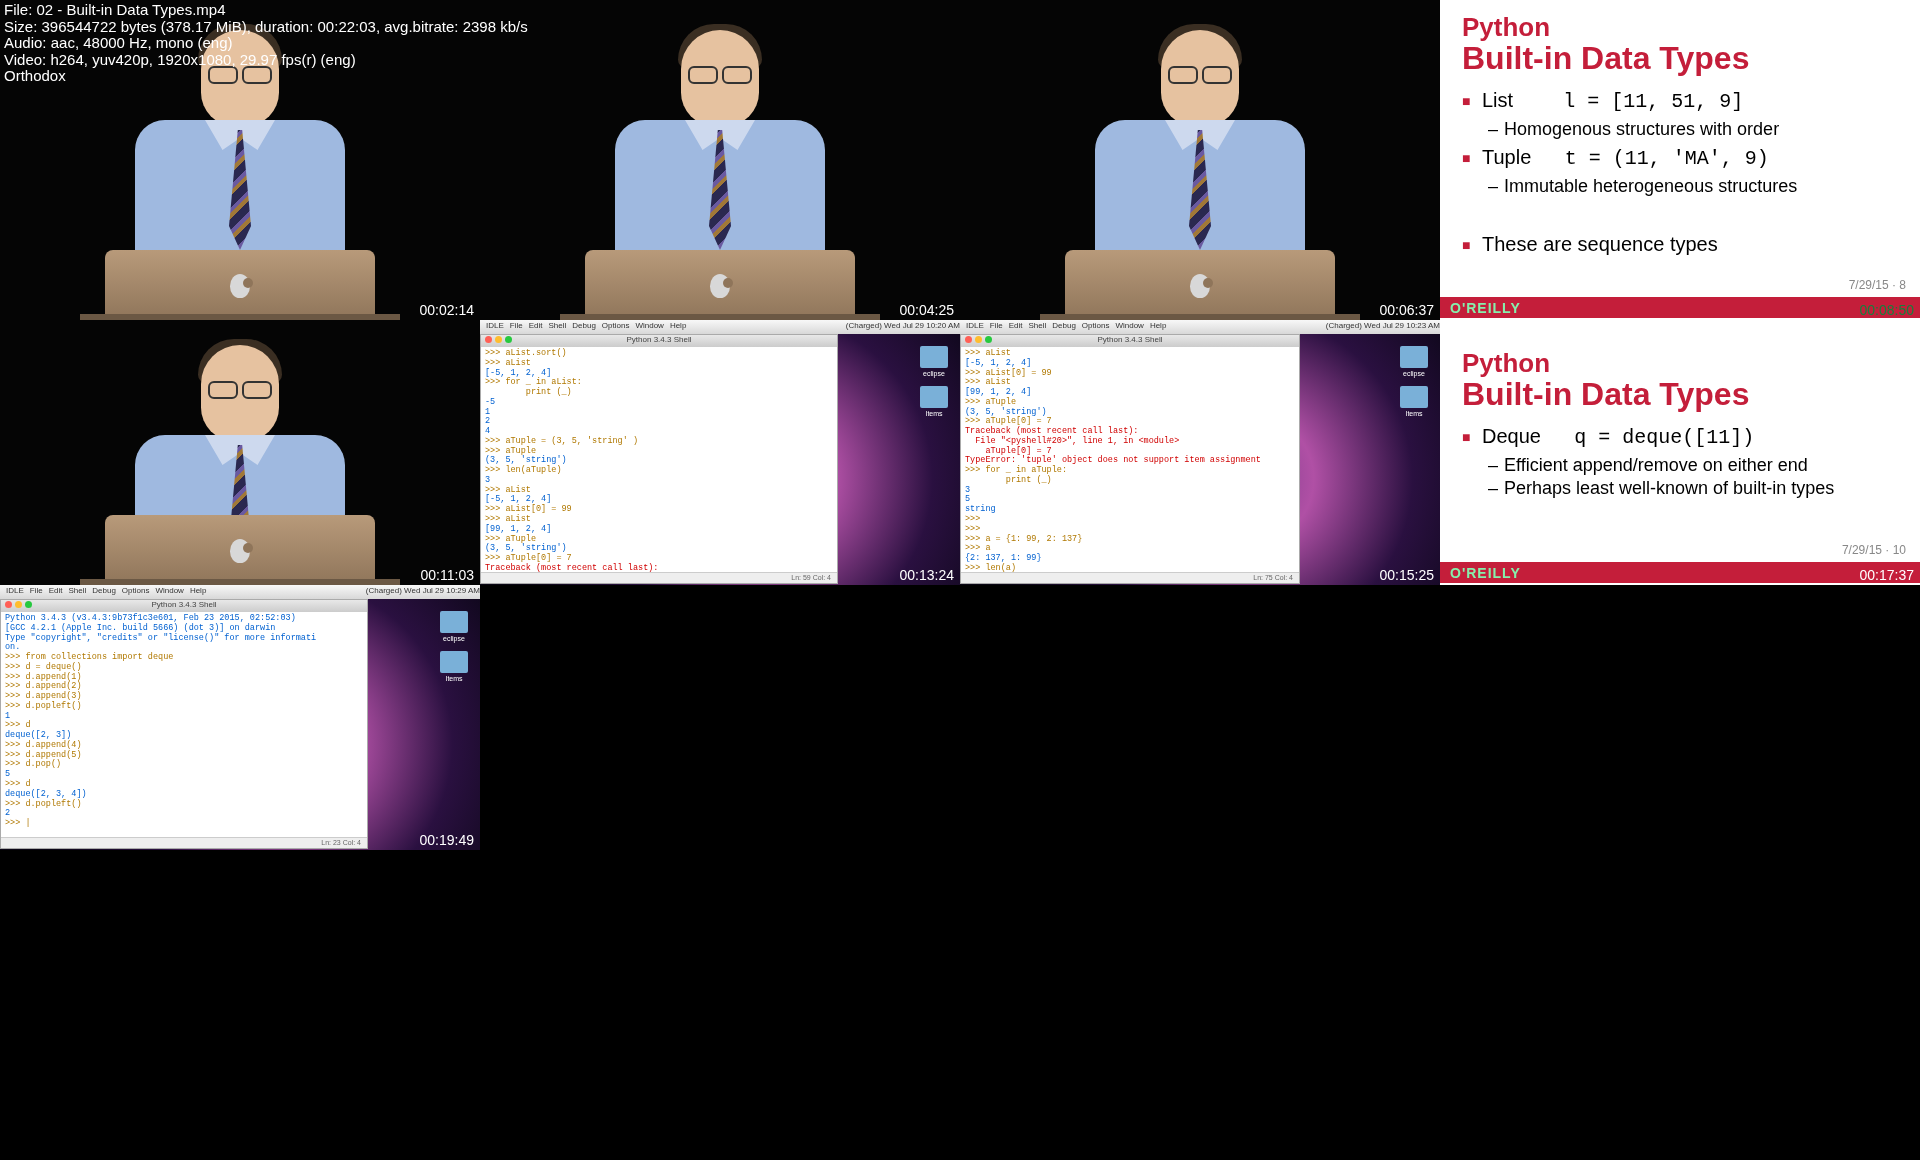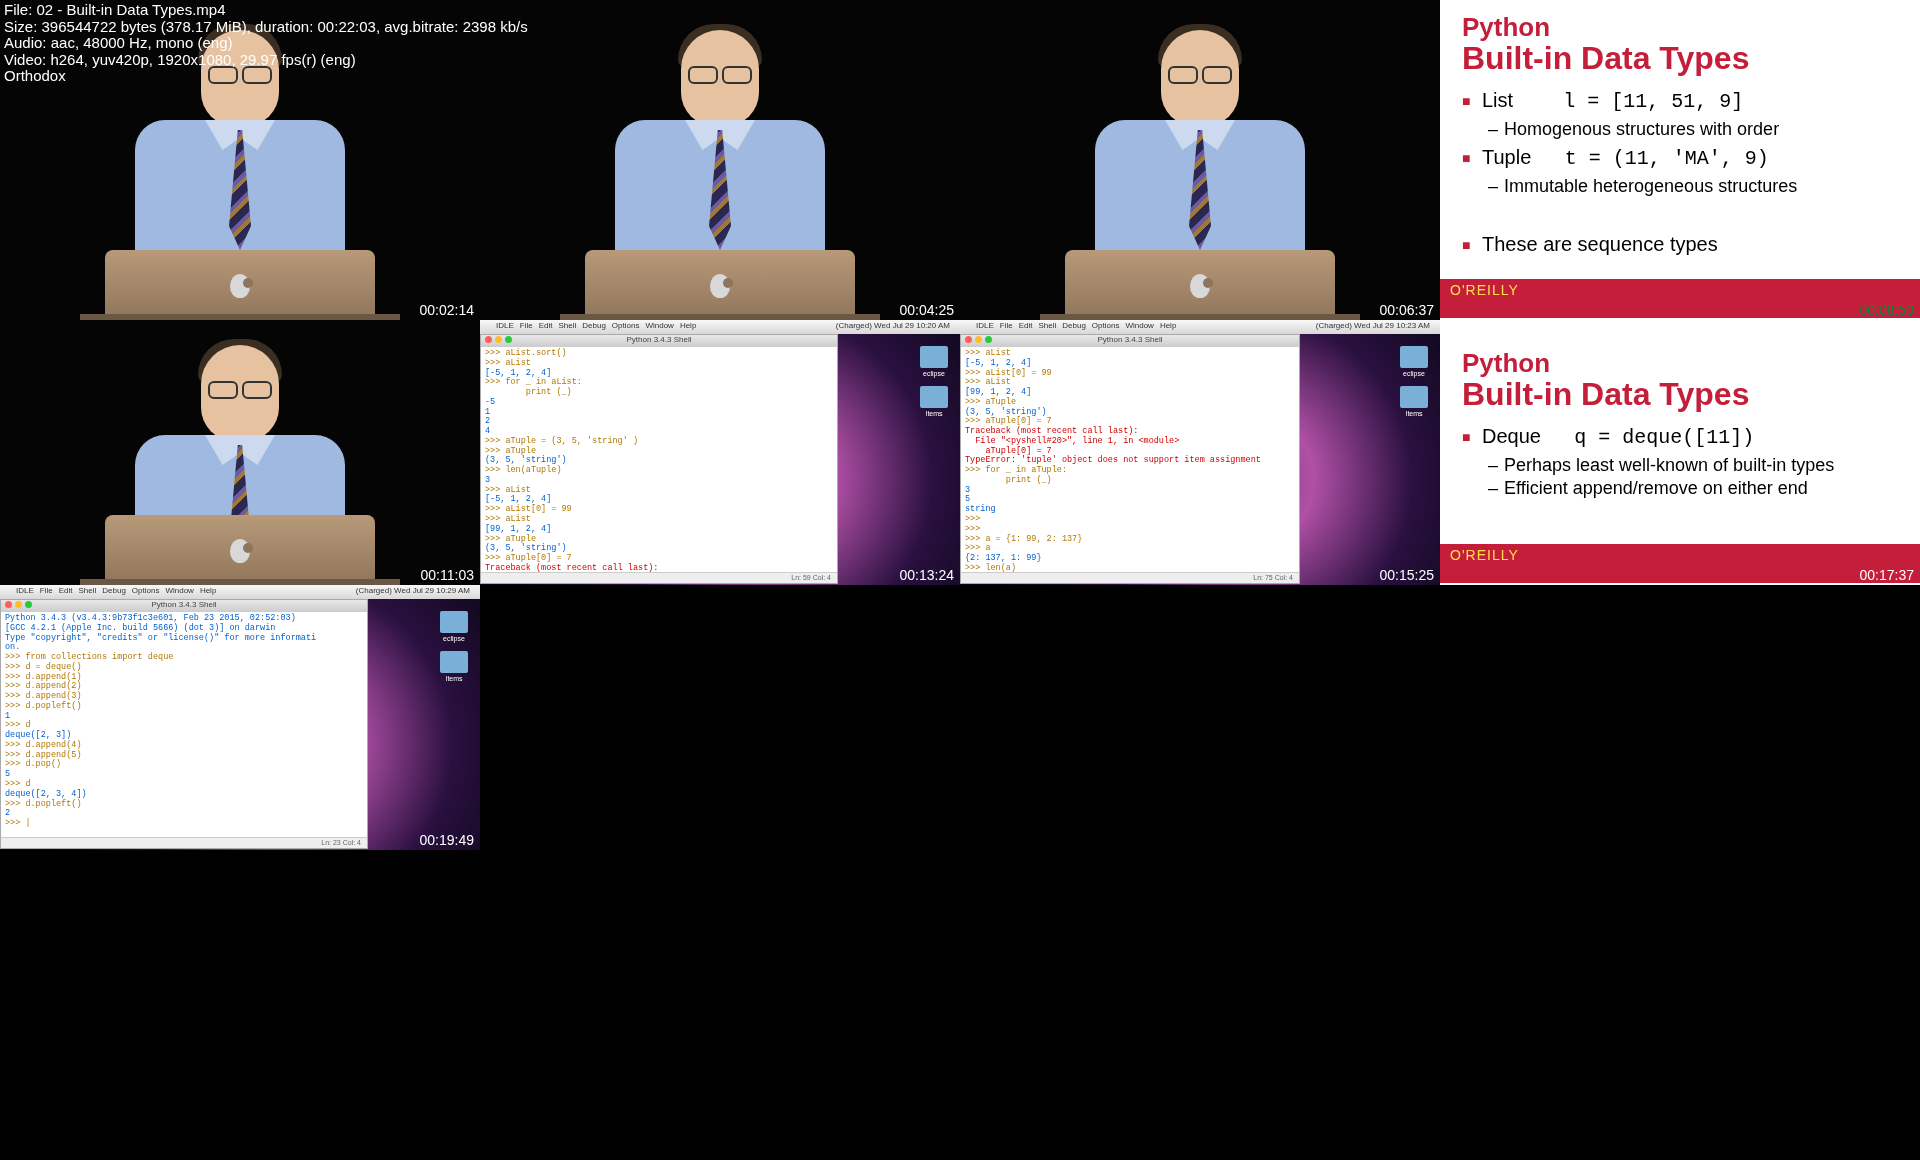--- a/index.html
+++ b/index.html
@@ -186,46 +186,46 @@
     padding: 4px 10px;
     display: inline-block;
     margin-top: 24px;
     margin-left: 52px;
   }
   .code-box .kw { font-weight: bold; }
   .oreilly-bar {
     position: absolute;
     bottom: 2px; left: 0;
     width: 100%;
-    height: 39px;
+    height: 21px;
     background: #c41e3a;
-    color: #fde047;
+    color: #86efac;
     font-size: 14px;
-    font-weight: normal;
+    font-weight: bold;
     padding: 3px 10px;
     letter-spacing: 1px;
   }
   .slide-footer {
     position: absolute;
     bottom: 28px; right: 14px;
     font-size: 12px;
     color: #888;
   }
   
   .desktop {
     background: radial-gradient(circle at 60% 60%, #7a3a8a 0%, #b050a5 20%, #2a1040 50%, #0a0615 80%);
     position: relative;
   }
   .mac-menubar {
     position: absolute;
     top: 0; left: 0; right: 0;
     height: 14px;
     background: linear-gradient(#f8f8f8,#d8d8d8);
     font-size: 8px;
-    padding: 1px 10px;
+    padding: 1px 0;
     display: flex;
     justify-content: space-between;
     color: #333;
   }
   .mac-menubar .left span { margin-right: 6px; }
   .idle-window {
     position: absolute;
     top: 14px; left: 0;
     background: #fff;
     border: 1px solid #aaa;
@@ -432,22 +432,22 @@
 
   <div class="cell slide" style="padding-top:30px;">
     <h1>Python</h1>
     <h2>Built-in Data Types</h2>
     <ul>
       <li class="top-li">
         <span>Deque</span>
         &nbsp;&nbsp;&nbsp;&nbsp;
         <span class="mono">q = deque([11])</span>
       </li>
+      <li class="sub-li">Efficient append/remove on either end</li>
       <li class="sub-li">Perhaps least well-known of built-in types</li>
-      <li class="sub-li">Efficient append/remove on either end</li>
     </ul>
     <div class="slide-footer">7/29/15 · 10</div>
     <div class="oreilly-bar">O'REILLY</div>
     <div class="timestamp" style="color:#fff">00:17:37</div>
   </div>
 
   <div class="cell desktop">
     <div class="mac-menubar">
       <div class="left"><span></span><span>IDLE</span><span>File</span><span>Edit</span><span>Shell</span><span>Debug</span><span>Options</span><span>Window</span><span>Help</span></div>
       <div class="right">(Charged) Wed Jul 29 10:29 AM</div>

